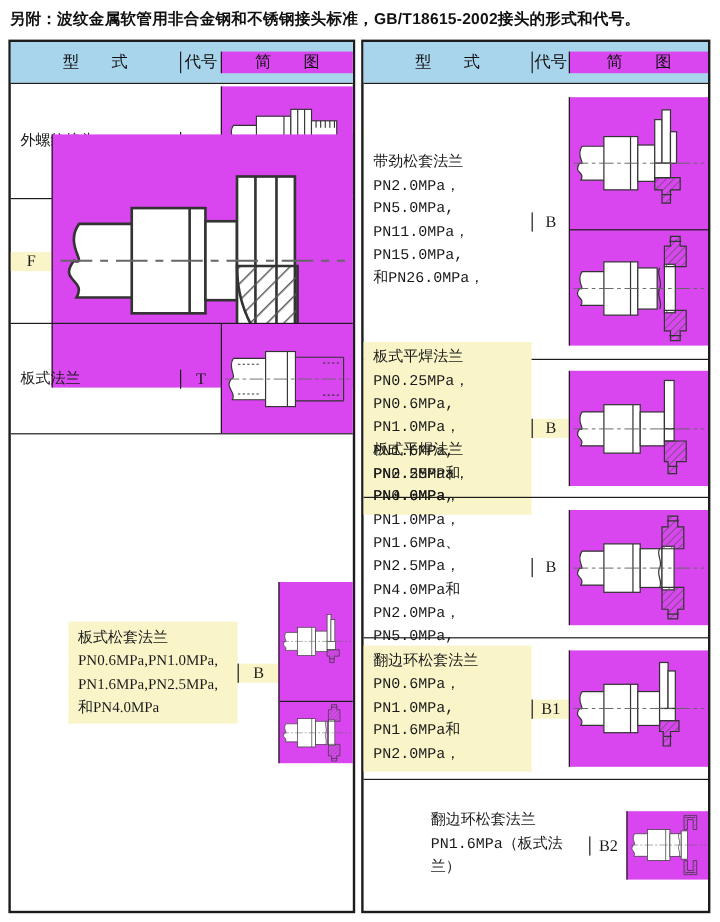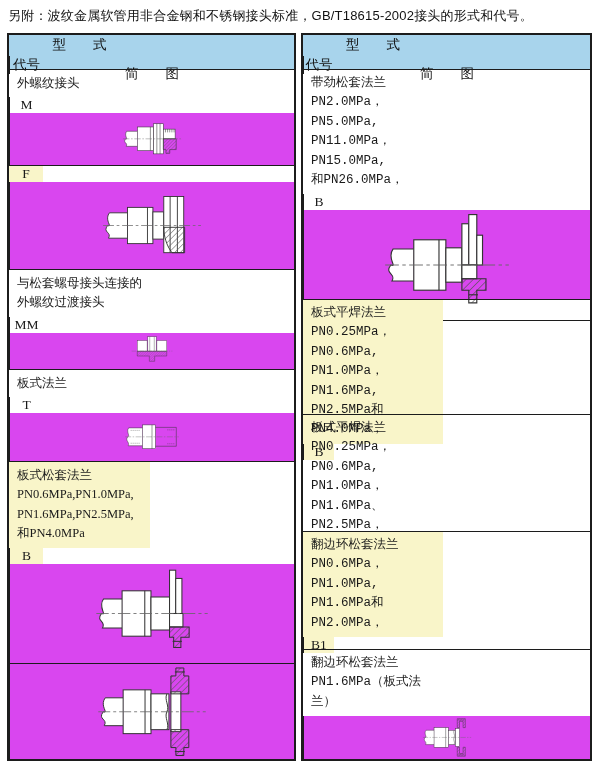--- a/index.html
+++ b/index.html
@@ -7,30 +7,30 @@
     width:600px;height:768px;position:relative;background:#ffffff;
     font-family:"Liberation Sans", sans-serif;color:#1a1a1a;
     -webkit-font-smoothing:antialiased;overflow:hidden;
   }
   *{box-sizing:border-box;}
   :root{
     --bd:#1c1c1c; --head:#a8d4ec; --hl:#f9f5c9;
   }
   .note{
     position:absolute;left:8px;top:7px;width:588px;
-    font-size:13px;font-weight:normal;letter-spacing:0.2px;color:#111;
+    font-size:13px;font-weight:bold;letter-spacing:0.2px;color:#111;
   }
   .ftable{
     position:absolute;top:33px;height:728px;background:#fff;
     border:2px solid var(--bd);display:flex;flex-direction:column;
   }
   .t1{left:7px;width:289px;}
   .t2{left:301px;width:291px;}
-  .row{display:flex;flex-direction:column;width:100%;flex:none;}
-  .row.grow{flex:1 1 auto;min-height:0;}
+  .row{display:flex;flex-direction:row;width:100%;flex:none;align-items:center;}
+  .row.grow{flex:1 1 auto;min-height:0;padding-left:48px;}
   .row + .row{border-top:1px solid var(--bd);}
   .cell{min-width:0;min-height:0;}
   .cell + .cell{border-left:1px solid var(--bd);}
   .type{width:141px;flex:none;display:flex;align-items:center;
         padding:4px 4px 4px 8px;font-family:"Liberation Serif", serif;
         font-size:12.5px;line-height:1.55;white-space:pre-line;}
   .code{width:34px;flex:none;display:flex;align-items:center;justify-content:center;
         font-family:"Liberation Serif", serif;font-size:13.5px;}
   .t2 .type{width:140px;font-family:Liberation Mono, monospace;}
   .t2 .code{width:31px;}
@@ -106,43 +106,20 @@
             <rect x="70" y="16" width="22" height="62" fill="#fff" stroke="#333" stroke-width="1"></rect>
             <line x1="77" y1="16" x2="77" y2="78" stroke="#333" stroke-width="1"></line>
             <line x1="85" y1="16" x2="85" y2="78" stroke="#333" stroke-width="1"></line>
             <path d="M70 50 H93 V78 H79 C73 70 70 60 70 50 Z" fill="url(#hp2)" stroke="#333" stroke-width="1"></path>
             <line x1="3" y1="48" x2="111" y2="48" stroke="#666" stroke-width="0.8" stroke-dasharray="12 3 3 3"></line>
           </svg>
         </div>
     </div>
   </div>
 
-  <div class="row" style="height:100px">
-    <div class="cell type">与松套螺母接头连接的
-外螺纹过渡接头</div>
-    <div class="cell code">MM</div>
-    <div class="cell diag">
-      <div class="dwg">
-          <svg viewBox="0 0 114 96" preserveAspectRatio="xMidYMid meet">
-            <defs>
-              <pattern id="hp3" width="4.5" height="4.5" patternUnits="userSpaceOnUse" patternTransform="rotate(45)">
-                <line x1="0" y1="0" x2="0" y2="4.5" stroke="#555" stroke-width="1.1"></line>
-              </pattern>
-            </defs>
-            <rect x="18" y="20" width="26" height="28" fill="#fff" stroke="#333" stroke-width="1"></rect>
-            <rect x="70" y="20" width="26" height="28" fill="#fff" stroke="#333" stroke-width="1"></rect>
-            <rect x="46" y="10" width="22" height="38" fill="#fff" stroke="#333" stroke-width="1"></rect>
-            <line x1="51" y1="10" x2="51" y2="48" stroke="#333" stroke-width="1"></line>
-            <line x1="63" y1="10" x2="63" y2="48" stroke="#333" stroke-width="1"></line>
-            <path d="M18 48 H96 V61 H64 V75 H50 V61 H18 Z" fill="url(#hp3)" stroke="#333" stroke-width="1"></path>
-            <line x1="3" y1="48" x2="111" y2="48" stroke="#666" stroke-width="0.8" stroke-dasharray="12 3 3 3"></line>
-          </svg>
-        </div>
-    </div>
-  </div>
 
 
   <div class="row" style="height:92px">
     <div class="cell type">板式法兰</div>
     <div class="cell code">T</div>
     <div class="cell diag">
       <div class="dwg">
           <svg viewBox="0 0 114 96" preserveAspectRatio="xMidYMid meet">
             <defs>
               <pattern id="hp5" width="4.5" height="4.5" patternUnits="userSpaceOnUse" patternTransform="rotate(45)">
@@ -354,20 +331,21 @@
             <line x1="77" y1="71" x2="84" y2="71" stroke="#333" stroke-width="1"></line>
             <line x1="3" y1="48" x2="111" y2="48" stroke="#666" stroke-width="0.8" stroke-dasharray="12 3 3 3"></line>
           </svg>
         </div>
     </div>
   </div>
 
   <div class="row grow">
     <div class="cell type">翻边环松套法兰
 PN1.6MPa（板式法兰）</div>
+    <div class="cell code">B2</div>
     <div class="cell diag">
       <div class="dwg">
           <svg viewBox="0 0 114 96" preserveAspectRatio="xMidYMid meet">
             <defs>
               <pattern id="hp13" width="4.5" height="4.5" patternUnits="userSpaceOnUse" patternTransform="rotate(45)">
                 <line x1="0" y1="0" x2="0" y2="4.5" stroke="#555" stroke-width="1.1"></line>
               </pattern>
             </defs>
             <path d="M28 32 H10 C4 40 14 48 8 48 C2 56 13 57 9 64 H28" fill="#fff" stroke="#333" stroke-width="1"></path>
             <rect x="28" y="26" width="32" height="44" fill="#fff" stroke="#333" stroke-width="1"></rect>

